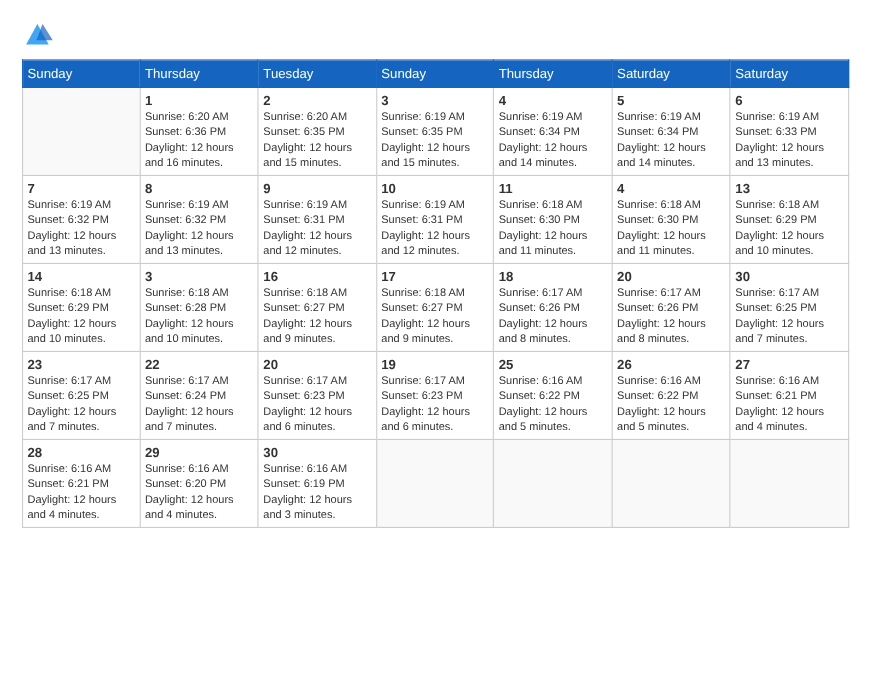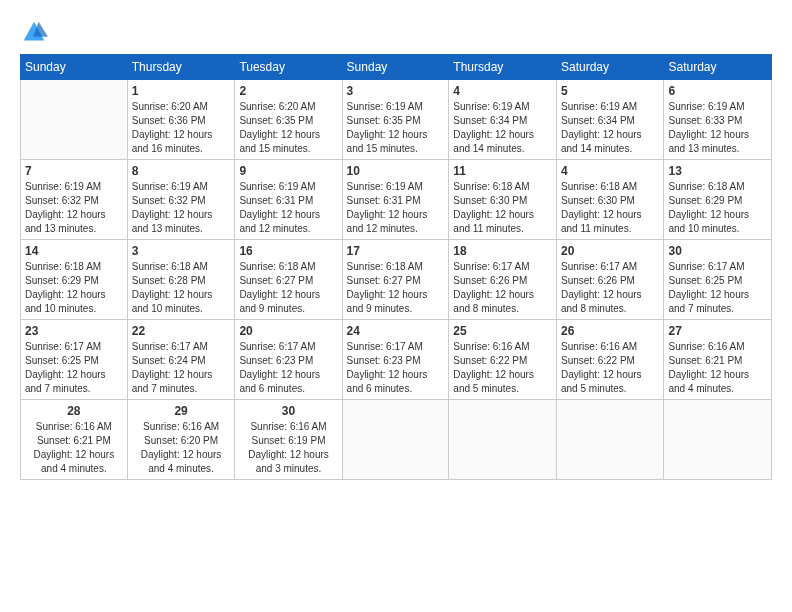--- a/index.html
+++ b/index.html
@@ -90,21 +90,20 @@
     .day-info {
       font-size: 10px;
       color: #333;
       line-height: 1.4;
     }
     .empty-cell {
       background: #f9f9f9;
     }
     .last-row td {
       height: 65px;
-      text-align: center;
     }
   </style>
 </head>
 <body>
 
 <div class="page">
   <div class="header-row">
     <div class="logo">
       <svg class="logo-icon" viewBox="0 0 30 30">
         <polygon points="15,4 26,24 4,24" fill="#2196F3" opacity="0.85"></polygon>
@@ -297,21 +296,21 @@
 and 7 minutes.</div>
           </td>
           <td>
             <span class="day-num">20</span>
             <div class="day-info" style="white-space: pre-line;">Sunrise: 6:17 AM
 Sunset: 6:23 PM
 Daylight: 12 hours
 and 6 minutes.</div>
           </td>
           <td>
-            <span class="day-num">24</span>
+            <span class="day-num">19</span>
             <div class="day-info" style="white-space: pre-line;">Sunrise: 6:17 AM
 Sunset: 6:23 PM
 Daylight: 12 hours
 and 6 minutes.</div>
           </td>
           <td>
             <span class="day-num">25</span>
             <div class="day-info" style="white-space: pre-line;">Sunrise: 6:16 AM
 Sunset: 6:22 PM
 Daylight: 12 hours

